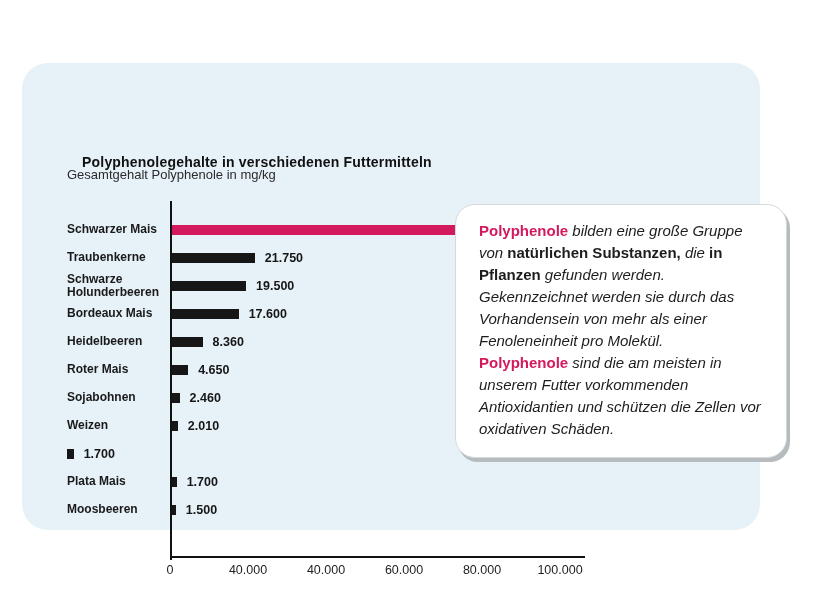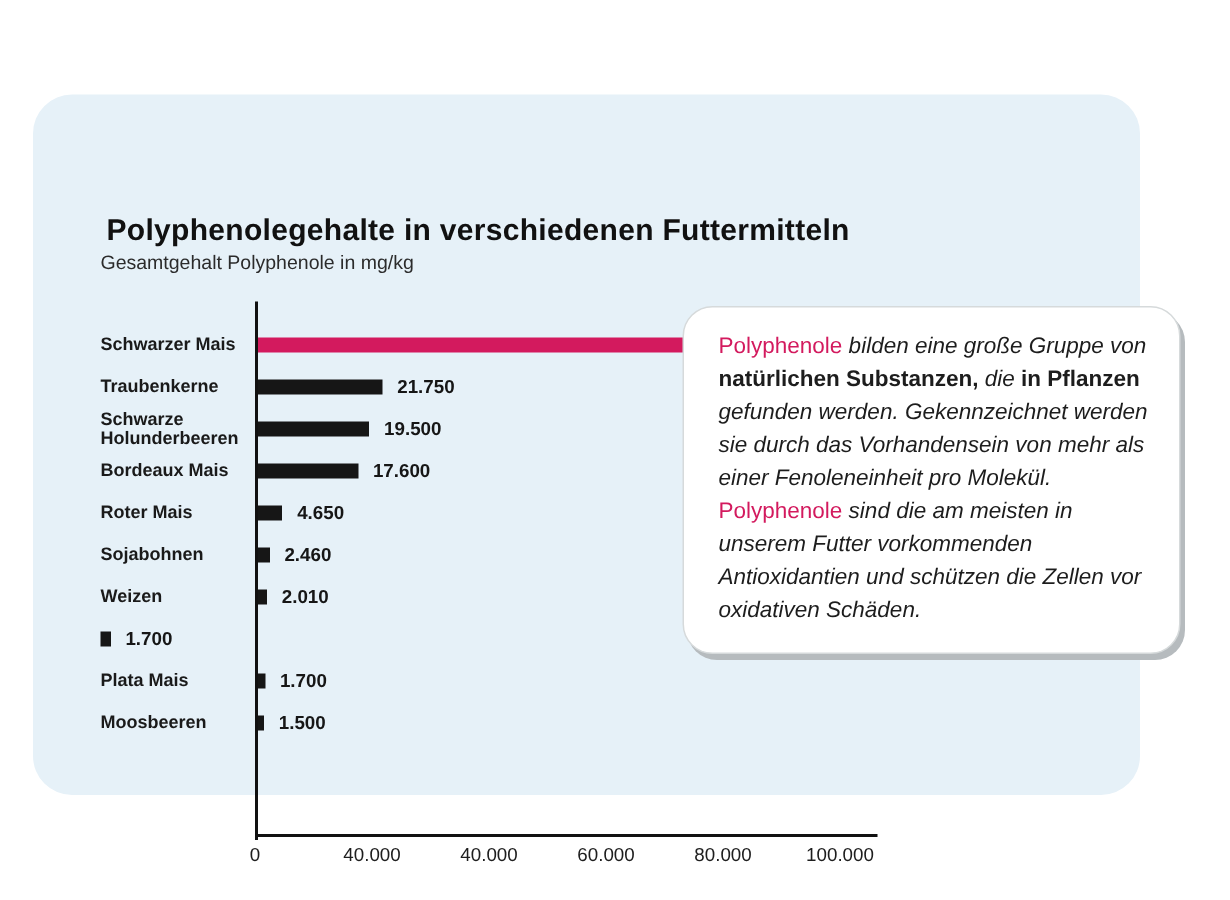--- a/index.html
+++ b/index.html
@@ -6,22 +6,22 @@
   body{
     width:820px;height:600px;position:relative;background:#ffffff;
     font-family:"Liberation Sans", sans-serif;color:var(--text,#1c1c1c);
     overflow:hidden;
   }
   .card{
     position:absolute;left:22px;top:63px;width:738px;height:467px;
     background:var(--card-bg,#e6f1f8);border-radius:26px;
   }
   .title{
-    position:absolute;left:45px;top:76px;margin:4px;
-    font-size:20px;font-weight:bold;color:#111;letter-spacing:.2px;
+    position:absolute;left:45px;top:76px;margin:15px;
+    font-size:14px;font-weight:bold;color:#111;letter-spacing:.2px;
   }
   .subtitle{
     position:absolute;left:45px;top:104px;font-size:13px;color:#2b2b2b;
   }
   .chart{position:absolute;left:45px;top:153px;width:560px;height:360px;}
   .rows{position:absolute;left:0;top:0;width:560px;font-weight:bold;}
   .row{display:flex;align-items:center;height:28px;}
   .cat{
     width:103px;flex:0 0 103px;font-size:12px;line-height:1.1;
     color:#1a1a1a;white-space:pre-line;
@@ -39,21 +39,21 @@
   .infobox{
     position:absolute;left:455px;top:204px;width:332px;min-height:214px;
     background:#ffffff;border:1px solid var(--box-border,#d6dadb);
     border-radius:20px;box-shadow:3px 4px 0 var(--box-shadow,#b6bbbe);
     padding:15px 20px 17px 23px;box-sizing:border-box;z-index:5;
   }
   .infobox p{margin:0;font-size:15px;line-height:22px;color:#1d1d1d;}
   .infobox p + p{}
   .run-italic{font-style:italic;}
   .run-bold{font-weight:bold;}
-  .run-accent{font-weight:normal;color:var(--accent,#d31a5e);}
+  .run-accent{font-weight:bold;color:var(--accent,#d31a5e);}
 </style>
 </head>
 <body style="--accent: #d31a5e; --bar: #161616; --card-bg: #e6f1f8; --box-border: #d6dadb; --box-shadow: #b6bbbe; --text: #1c1c1c;">
 
 <div class="card">
   <h1 class="title">Polyphenolegehalte in verschiedenen Futtermitteln</h1>
   <div class="subtitle">Gesamtgehalt Polyphenole in mg/kg</div>
 
   <div class="chart">
     <div class="rows" id="rows">
@@ -77,20 +77,27 @@
           <div class="barwrap">
             <div class="bar" style="width: 76.05px;"></div>
             <span class="val">19.500</span>
           </div>
         </div>
         <div class="row">
           <div class="cat">Bordeaux Mais</div>
           <div class="barwrap">
             <div class="bar" style="width: 68.64px;"></div>
             <span class="val">17.600</span>
+          </div>
+        </div>
+        <div class="row">
+          <div class="cat">Heidelbeeren</div>
+          <div class="barwrap">
+            <div class="bar" style="width: 32.604px;"></div>
+            <span class="val">8.360</span>
           </div>
         </div>
         <div class="row">
           <div class="cat">Roter Mais</div>
           <div class="barwrap">
             <div class="bar" style="width: 18.135px;"></div>
             <span class="val">4.650</span>
           </div>
         </div>
         <div class="row">

